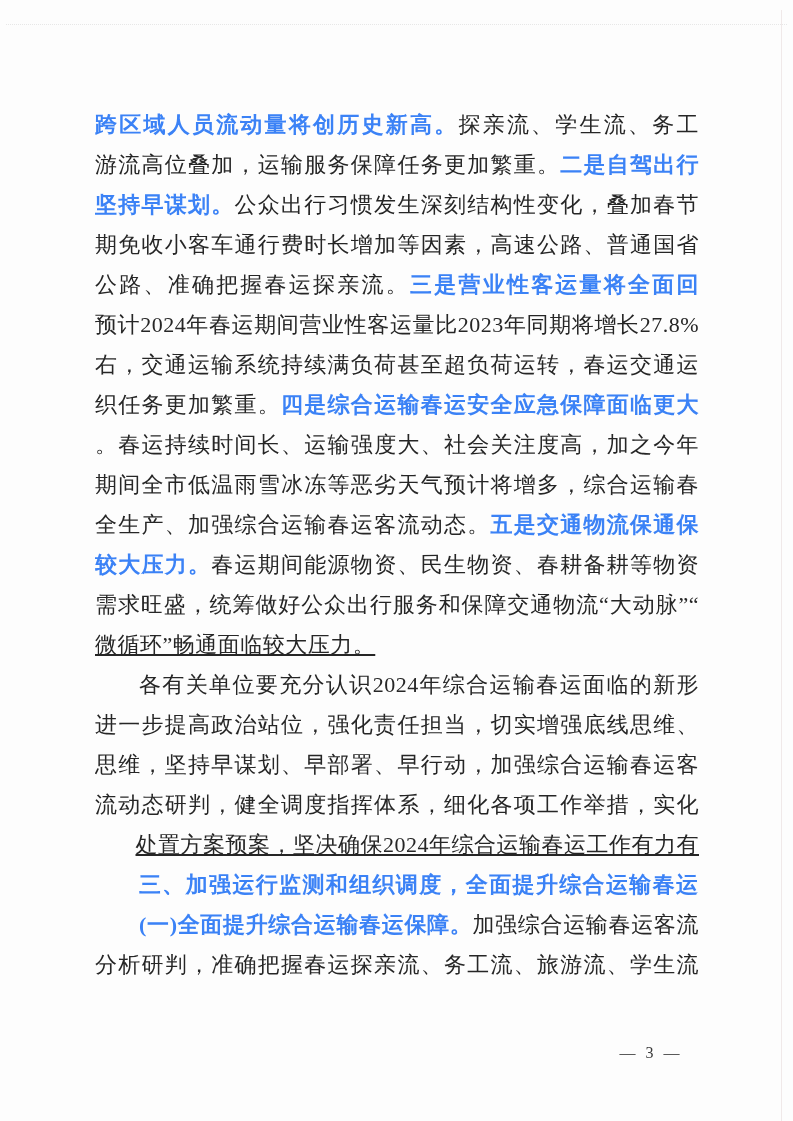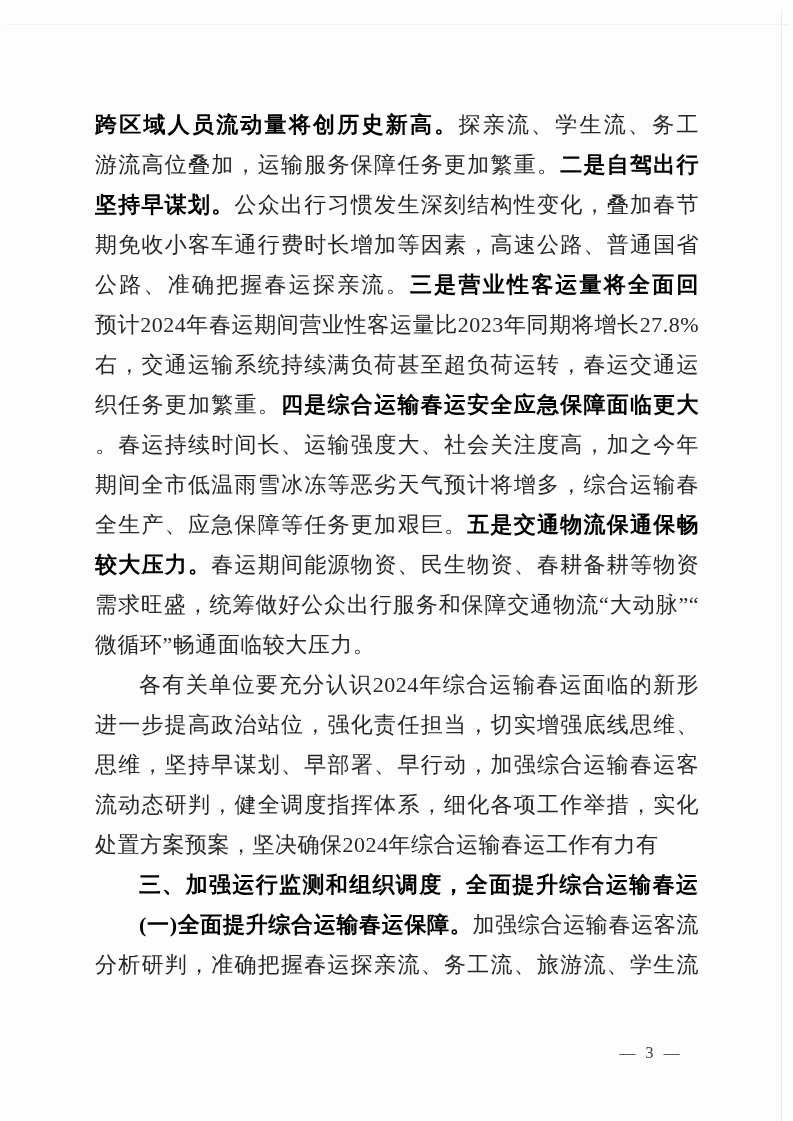--- a/index.html
+++ b/index.html
@@ -30,24 +30,25 @@
     letter-spacing: 0.5px;
   }
   .line {
     height: 40px; line-height: 40px;
     overflow: hidden;
     text-align: justify;
     text-align-last: justify;
     text-justify: inter-character;
   }
   .line.pend {
-    text-align: left;
+    text-align: right;
     text-align-last: left;
+    text-decoration: underline;
   }
-  .line .b { font-weight: bold; color: #000000; }
+  .line .b { font-weight: bold; color: #3b82f6; }
   .line .r { font-weight: normal; }
   .line.heading {
     font-family: "Liberation Sans", "DejaVu Sans", sans-serif;
     font-weight: bold; color: #141414;
     letter-spacing: 1px;
   }
   .page-number {
     position: absolute; left: 606px; top: 1042px;
     width: 90px; height: 22px; line-height: 22px;
     font-size: 16px; color: #3c3c3c;
@@ -65,21 +66,21 @@
       <div class="line"><span class="b">跨区域人员流动量将创历史新高。</span><span class="r">探亲流、学生流、务工流、旅</span></div>
       <div class="line"><span class="r">游流高位叠加，运输服务保障任务更加繁重。</span><span class="b">二是自驾出行占比</span></div>
       <div class="line"><span class="b">坚持早谋划。</span><span class="r">公众出行习惯发生深刻结构性变化，叠加春节假</span></div>
       <div class="line"><span class="r">期免收小客车通行费时长增加等因素，高速公路、普通国省干线</span></div>
       <div class="line"><span class="r">公路、准确把握春运探亲流。</span><span class="b">三是营业性客运量将全面回升。</span></div>
       <div class="line"><span class="r">预计2024年春运期间营业性客运量比2023年同期将增长27.8%左</span></div>
       <div class="line"><span class="r">右，交通运输系统持续满负荷甚至超负荷运转，春运交通运输组</span></div>
       <div class="line"><span class="r">织任务更加繁重。</span><span class="b">四是综合运输春运安全应急保障面临更大挑战</span></div>
       <div class="line"><span class="r">。</span><span class="r">春运持续时间长、运输强度大、社会关注度高，加之今年春运</span></div>
       <div class="line"><span class="r">期间全市低温雨雪冰冻等恶劣天气预计将增多，综合运输春运安</span></div>
-      <div class="line"><span class="r">全生产、应急保障等任务更加艰巨。</span><span class="b">五是交通物流保通保畅面临</span></div>
+      <div class="line"><span class="r">全生产、加强综合运输春运客流动态。</span><span class="b">五是交通物流保通保畅面临</span></div>
       <div class="line"><span class="b">较大压力。</span><span class="r">春运期间能源物资、民生物资、春耕备耕等物资运输</span></div>
       <div class="line"><span class="r">需求旺盛，统筹做好公众出行服务和保障交通物流“大动脉”“</span></div>
       <div class="line pend"><span class="r">微循环”畅通面临较大压力。</span></div>
       <div class="line" style="padding-left: 44px;"><span class="r">各有关单位要充分认识2024年综合运输春运面临的新形势，</span></div>
       <div class="line"><span class="r">进一步提高政治站位，强化责任担当，切实增强底线思维、极限</span></div>
       <div class="line"><span class="r">思维，坚持早谋划、早部署、早行动，加强综合运输春运客流物</span></div>
       <div class="line"><span class="r">流动态研判，健全调度指挥体系，细化各项工作举措，实化应对</span></div>
       <div class="line pend"><span class="r">处置方案预案，坚决确保2024年综合运输春运工作有力有序。</span></div>
       <div class="line heading" style="padding-left: 44px;"><span class="b">三、加强运行监测和组织调度，全面提升综合运输春运保障</span></div>
       <div class="line" style="padding-left: 44px;"><span class="b">(一)全面提升综合运输春运保障。</span><span class="r">加强综合运输春运客流动态</span></div>

